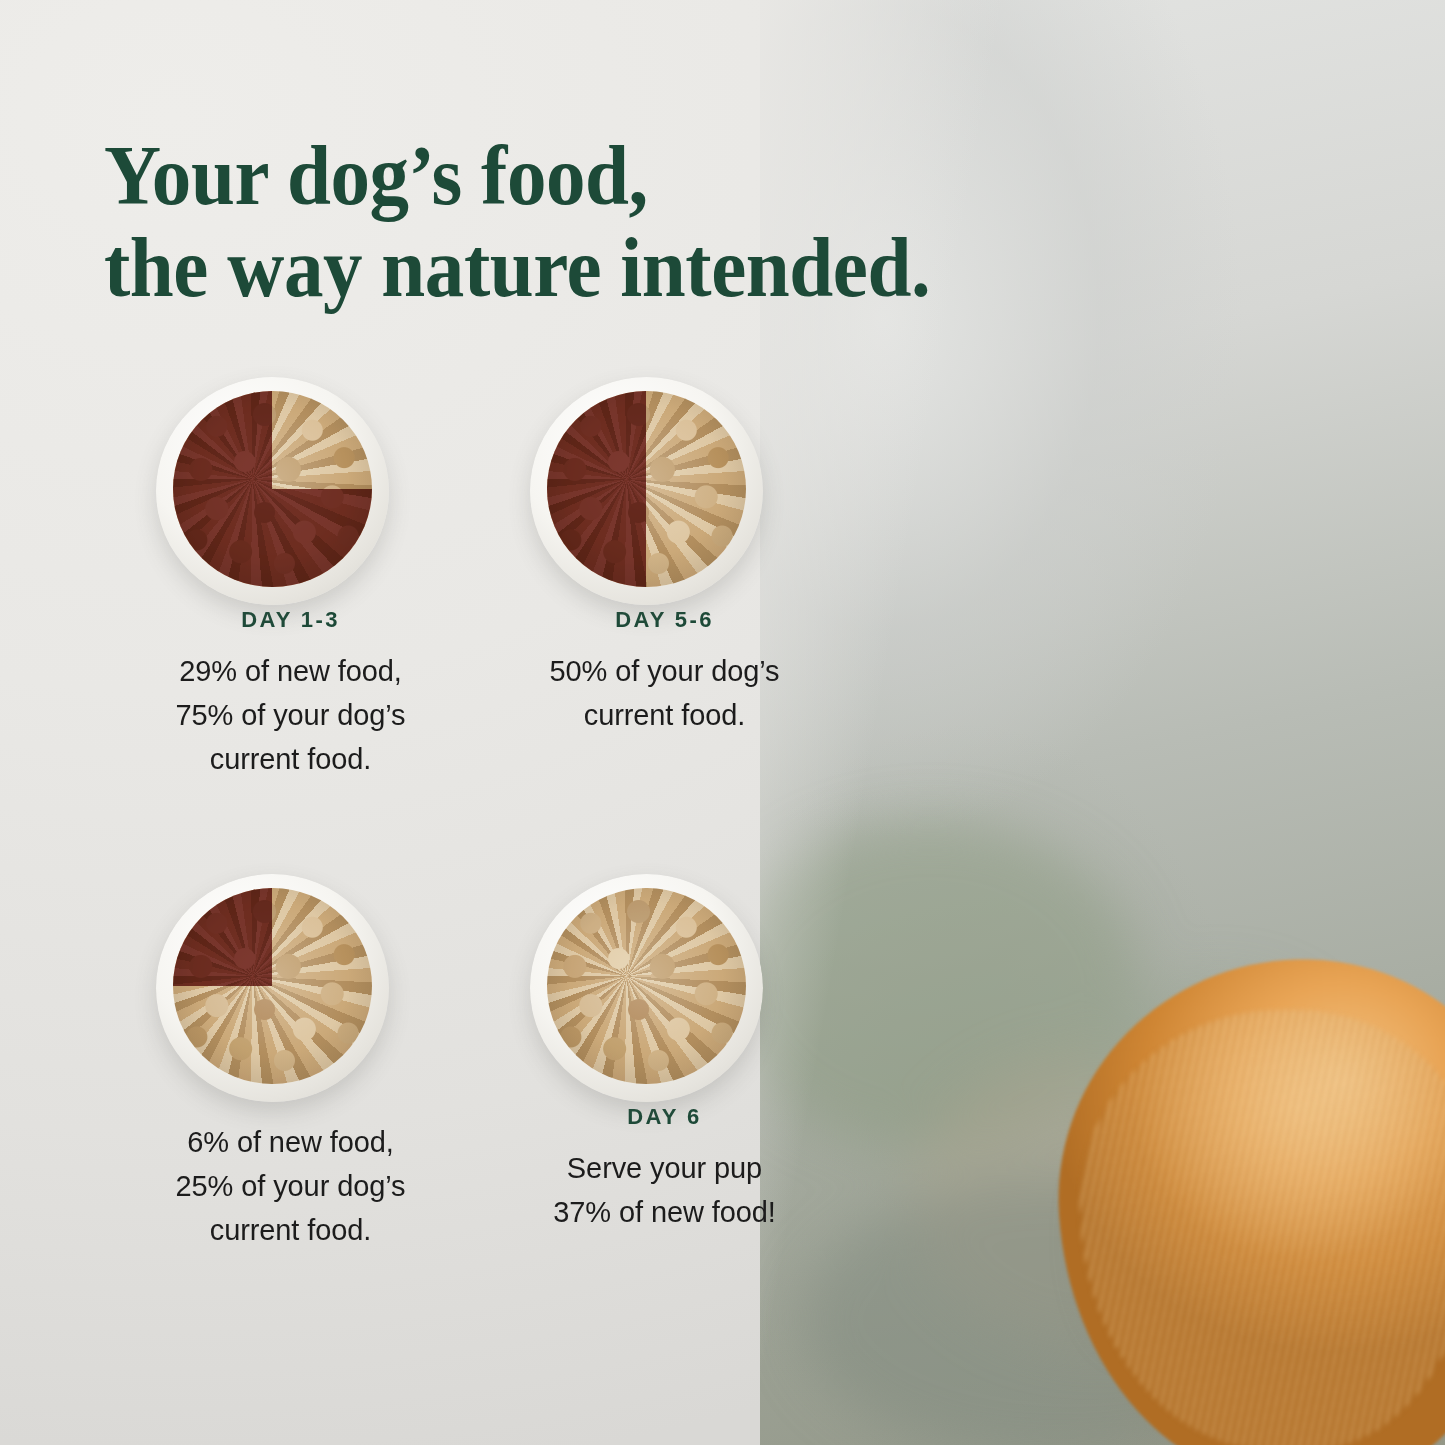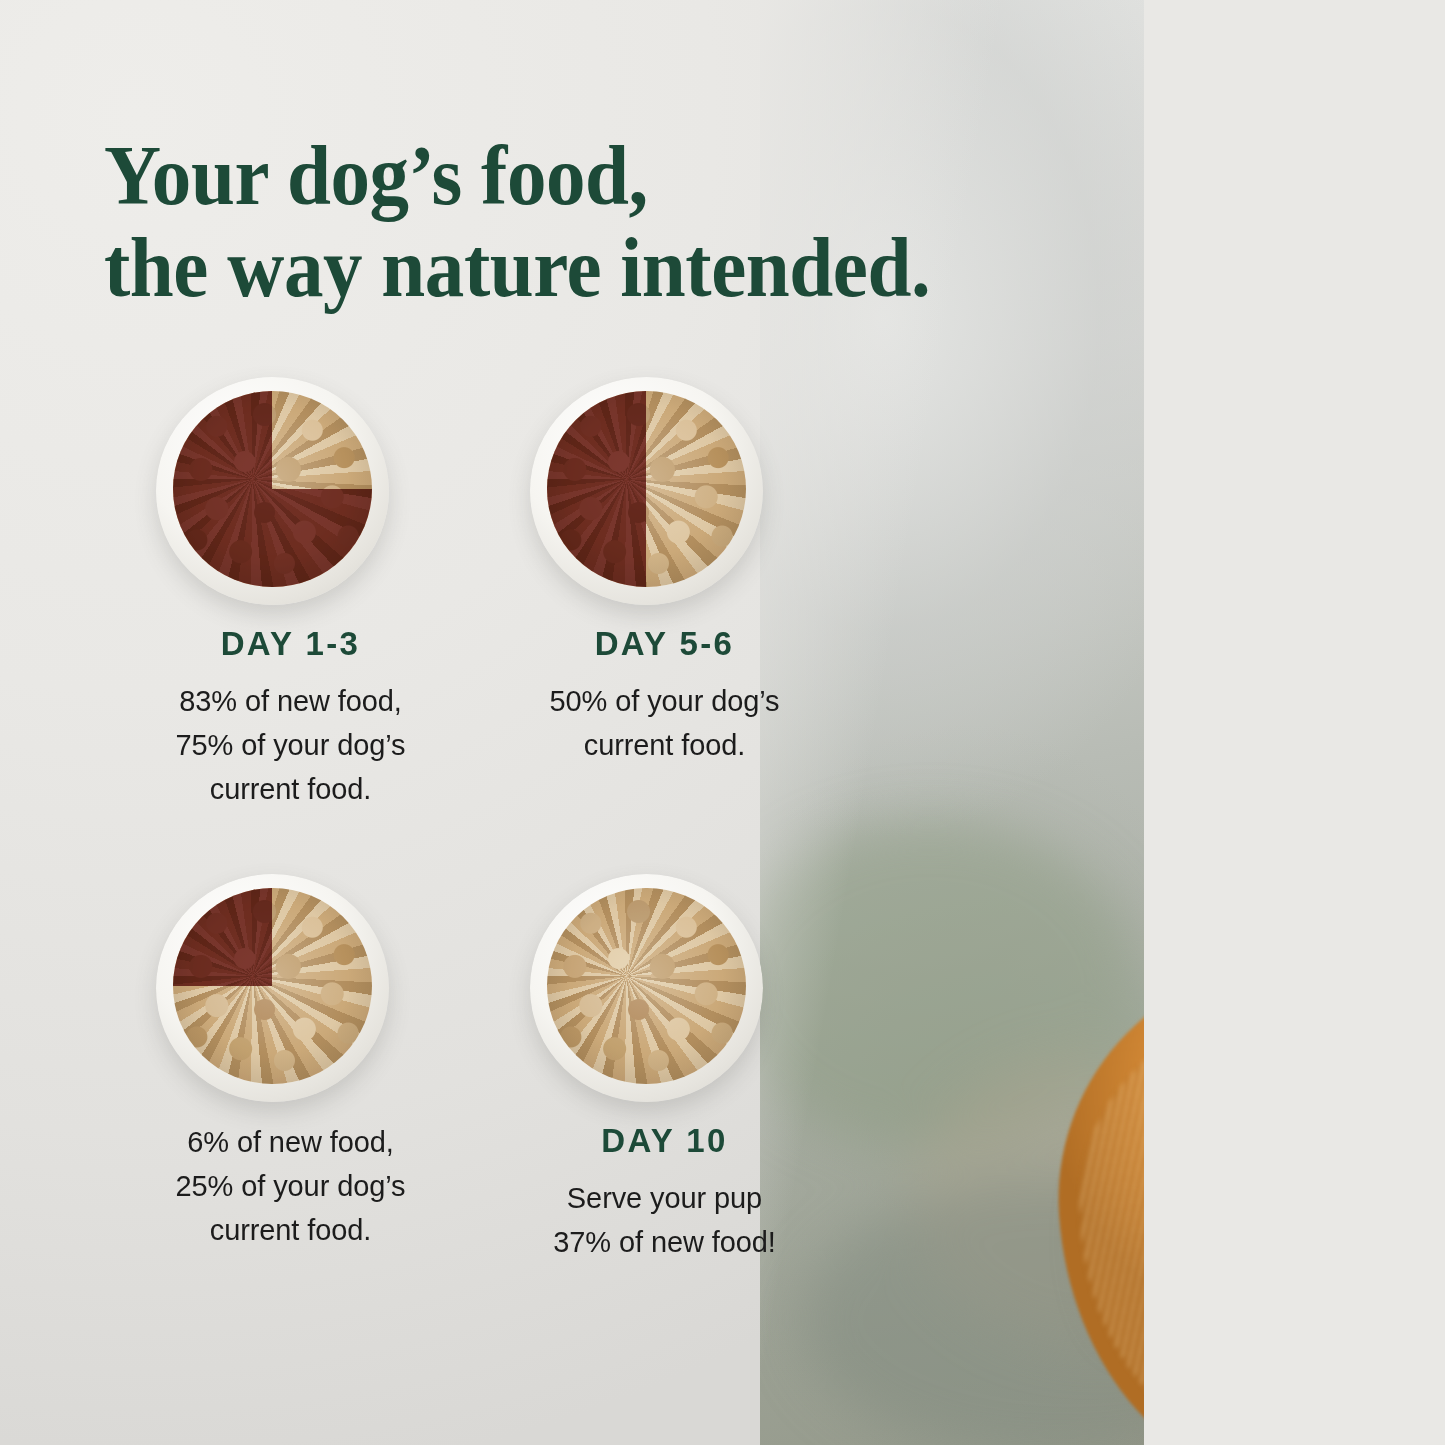--- a/index.html
+++ b/index.html
@@ -2,21 +2,21 @@
 <html><head>
 <meta charset="utf-8">
 <style>
   html,body{margin:0;padding:0;}
   body{
     width:1445px;height:1445px;overflow:hidden;
     font-family:"Liberation Sans",sans-serif;
     background:#e9e8e5;
   }
   #stage{
-    position:relative;width:1144px;height:1445px;overflow:hidden;
+    position:relative;width:1445px;height:1445px;overflow:hidden;
     background:
       radial-gradient(120% 95% at 12% 8%, #eeedea 0%, #e9e8e5 42%, #e2e1de 74%, #d9d8d5 100%);
     text-decoration: underline;
   }
 
   
   .photo{
     position:absolute;left:760px;top:0;width:685px;height:1445px;overflow:hidden;
     background:
       radial-gradient(70% 48% at 18% 22%, rgba(228,229,227,.95) 0%, rgba(206,208,206,.55) 45%, rgba(0,0,0,0) 75%),
@@ -120,22 +120,22 @@
     position:absolute;inset:0;border-radius:50%;
     background:radial-gradient(circle at 50% 46%, rgba(255,255,255,.22) 0%, rgba(0,0,0,0) 52%, rgba(60,44,26,.22) 92%);
   }
   .overlay{position:absolute;inset:0;}
   .q{position:absolute;background:rgba(118,40,38,.86);mix-blend-mode:multiply;}
   .q.tl{left:0;top:0;width:50%;height:50%;}
   .q.bl{left:0;top:50%;width:50%;height:50%;}
   .q.br{left:50%;top:50%;width:50%;height:50%;}
 
   .dayLabel{
-    margin-top:18px;text-align:center;
-    color:#1d4a38;font-weight:700;font-size:33px;letter-spacing:2.4px;
+    text-align:center;
+    color:#1d4a38;font-weight:700;font-size:22px;letter-spacing:2.4px;
   }
   .desc{
     margin-top:16px;text-align:center;
     color:#1c1c1c;font-size:29px;line-height:1.52;font-weight:400;
     letter-spacing:-.1px;
   }
   .desc span{display:block;}
 </style>
 </head>
 <body>
@@ -174,21 +174,21 @@
             <div class="overlay">
               <div class="q tl"></div>
               <div class="q bl"></div>
               <div class="q br"></div>
             </div>
           </div>
         </div>
       </div>
       <div class="dayLabel">DAY 1-3</div>
       <div class="desc">
-        <span>83% of new food,</span>
+        <span>29% of new food,</span>
         <span>75% of your dog’s</span>
         <span>current food.</span>
       </div>
     </div>
 
     <div class="card c2">
       <div class="bowlWrap">
         <div class="bowl">
           <div class="bowlRim"></div>
           <div class="kibble">
@@ -229,21 +229,21 @@
     <div class="card c4">
       <div class="bowlWrap">
         <div class="bowl">
           <div class="bowlRim"></div>
           <div class="kibble">
             <div class="kibbleShade"></div>
             <div class="overlay"></div>
           </div>
         </div>
       </div>
-      <div class="dayLabel">DAY 10</div>
+      <div class="dayLabel">DAY 6</div>
       <div class="desc">
         <span>Serve your pup</span>
         <span>37% of new food!</span>
       </div>
     </div>
 
   </div>
 </div>
 
 </body></html>

